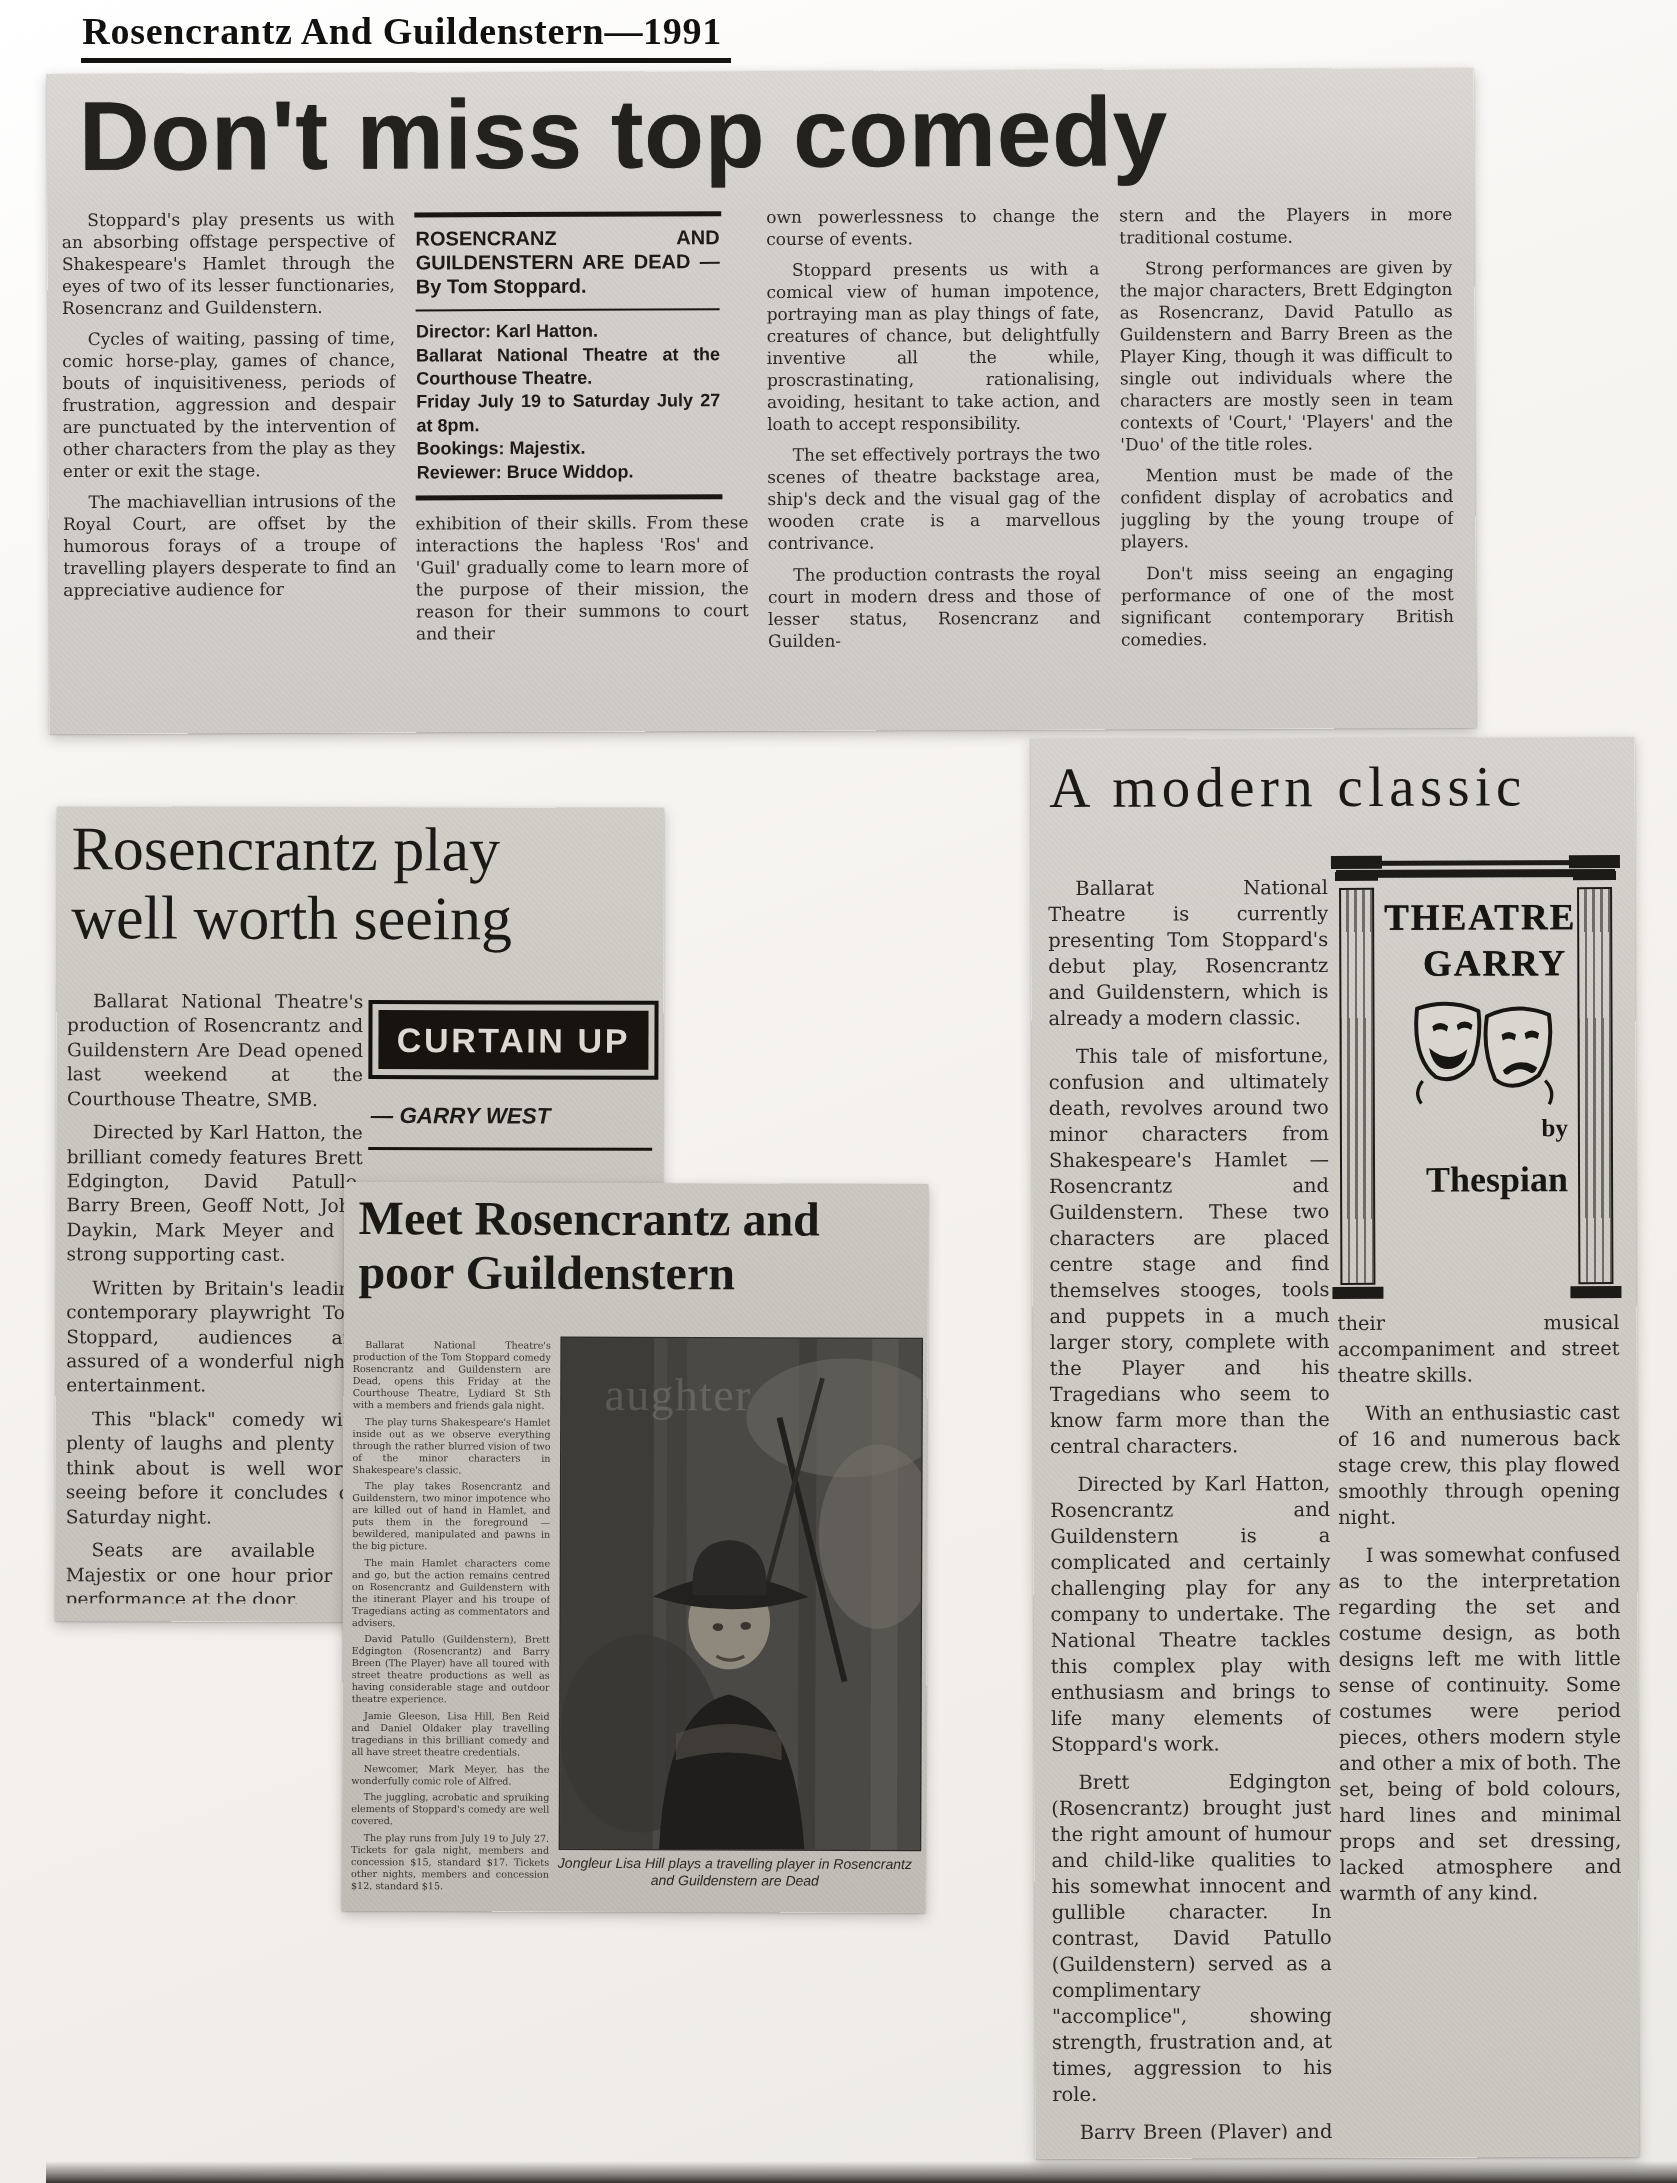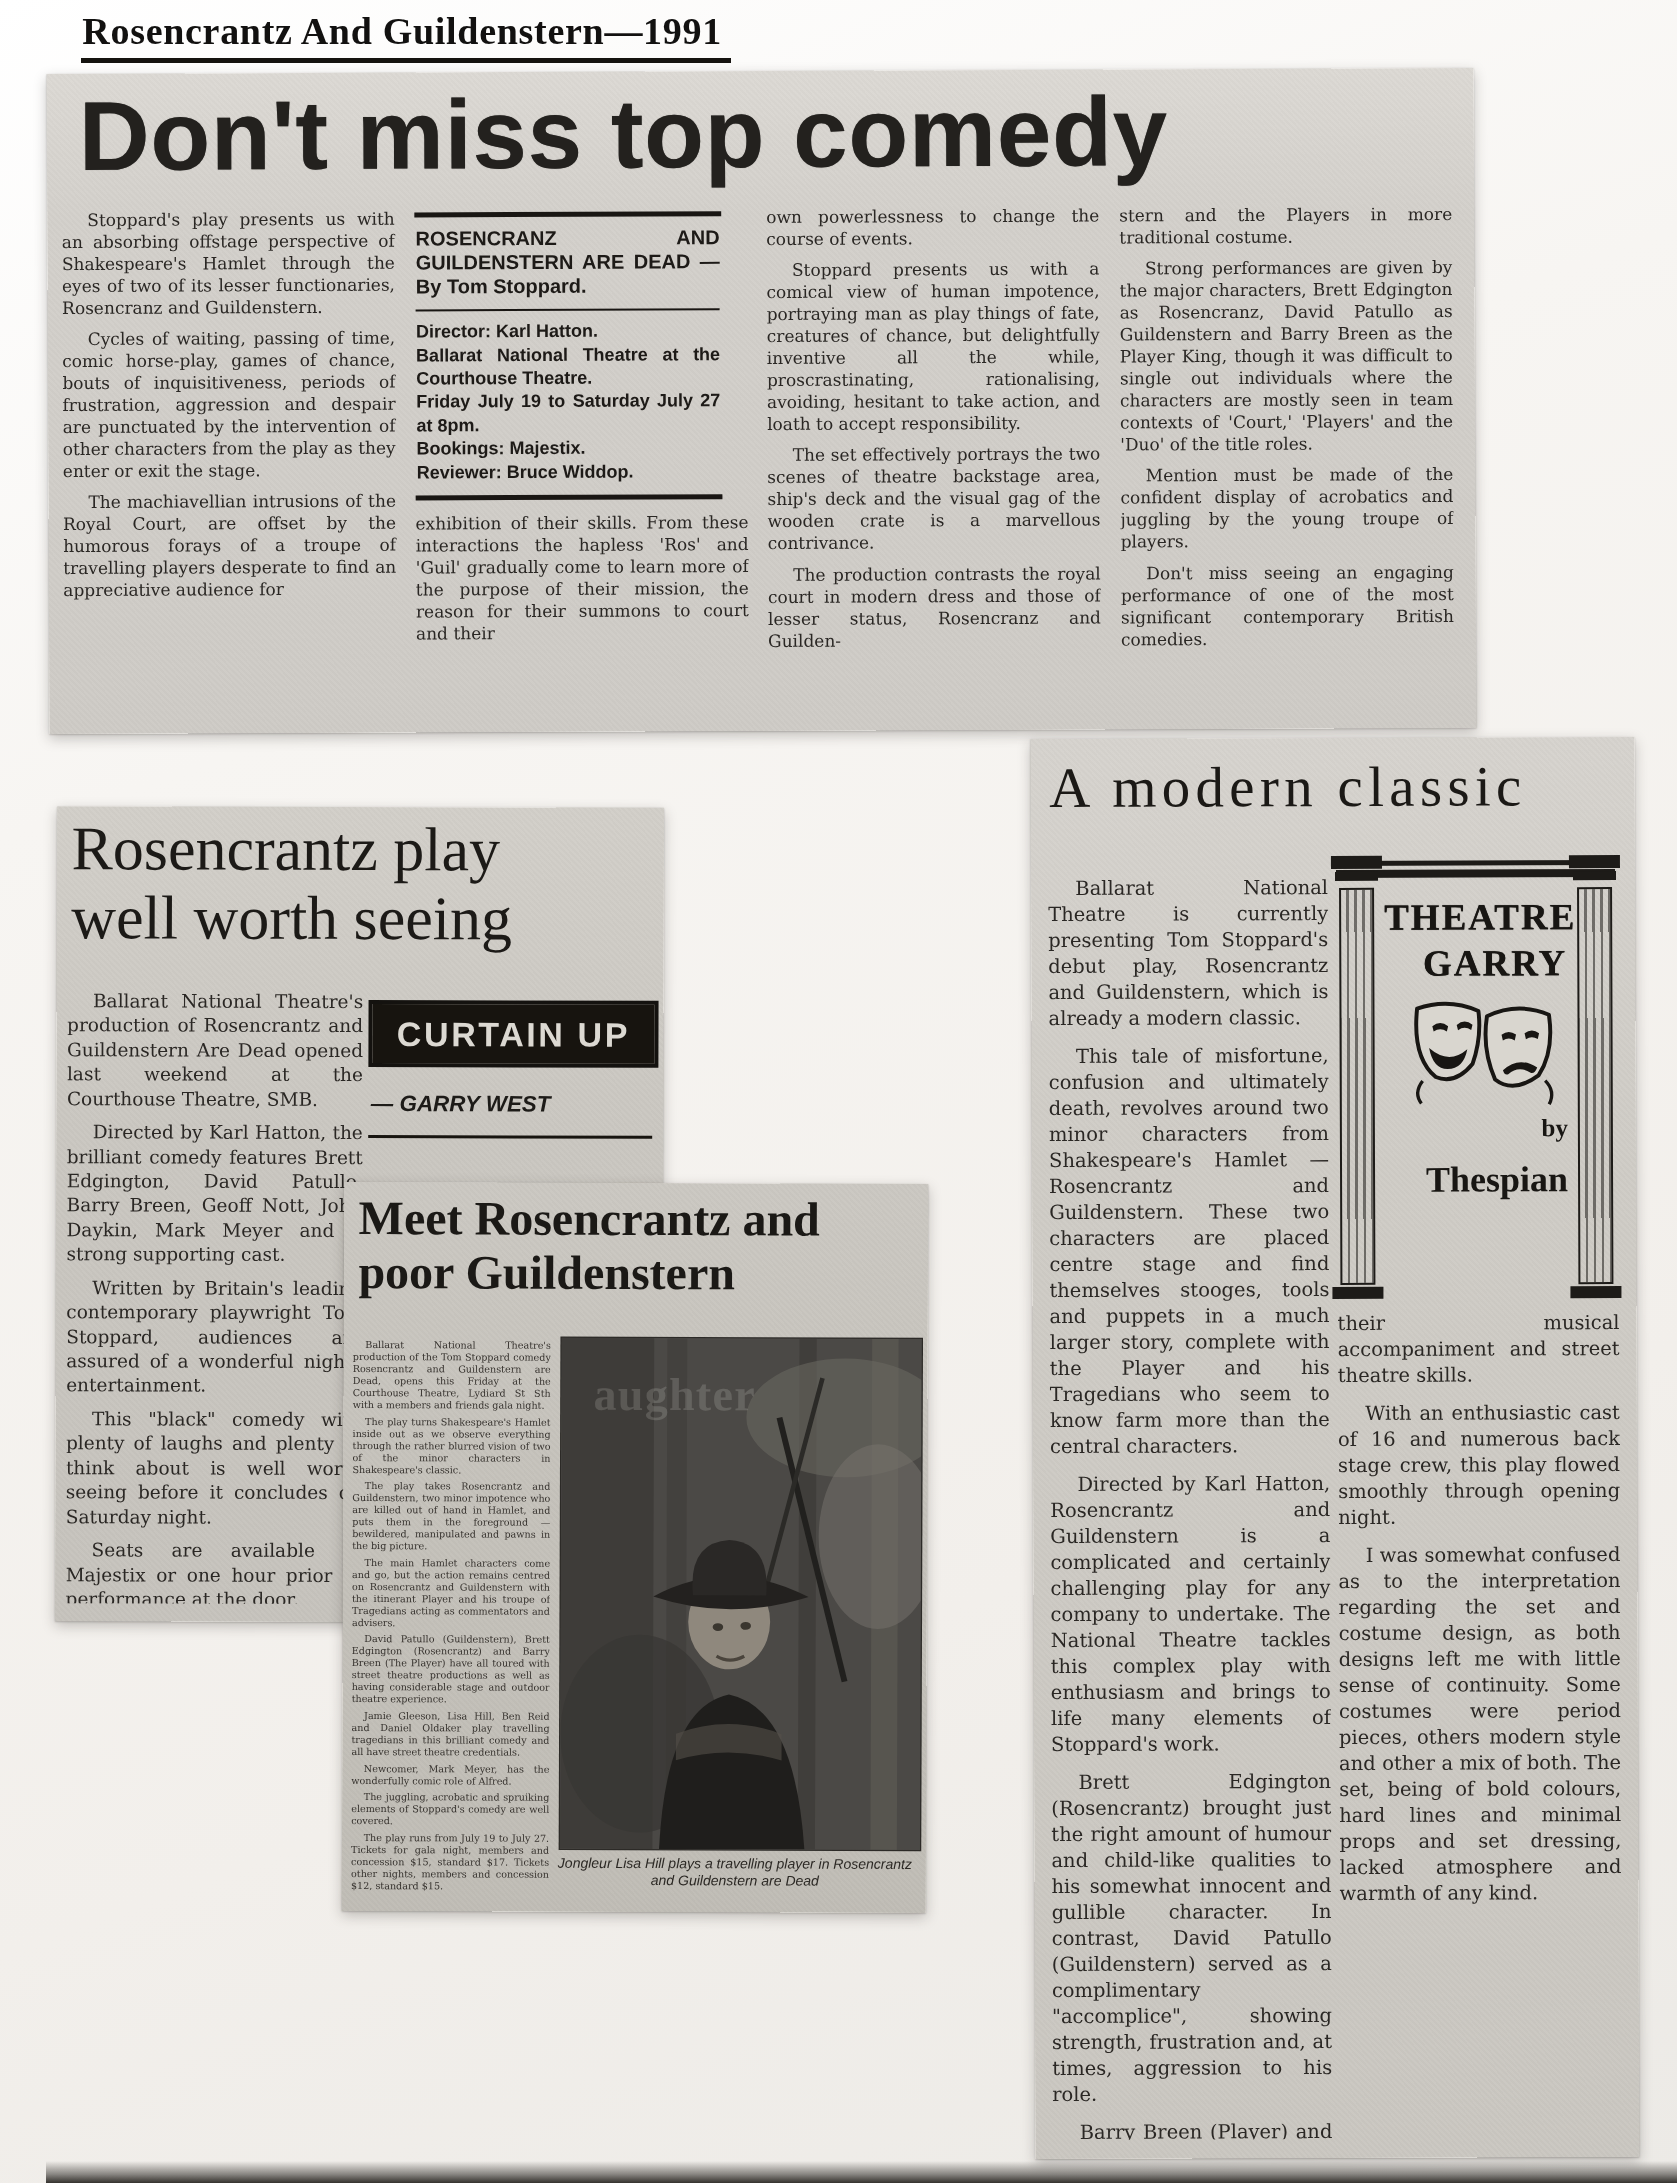--- a/index.html
+++ b/index.html
@@ -48,41 +48,41 @@
   .clip2{left:56px;top:807px;width:607px;height:815px;transform:rotate(.15deg);
     background:linear-gradient(180deg,#d2cfc9 0%,#cac7c1 40%,#c6c3bd 100%);}
   .clip2 .headline{
     position:absolute;left:14.5px;top:8px;width:581px;
     font-family:"Liberation Serif",serif;font-weight:400;font-size:62px;line-height:1.12;color:#1c1a17;
   }
   .clip2 .bodycol{position:absolute;left:10.6px;top:183px;width:296px;height:614px;overflow:hidden;
     text-align:justify;font-size:18.5px;line-height:24.4px;color:#2a2724;}
   .clip2 .bodycol p{margin:0 0 9.2px 0;text-indent:1.4em;}
   .curtain{position:absolute;left:312px;top:193px;width:290px;}
-  .badge-outer{border:4px solid #14120f;background:#c9c6c0;}
+  .badge-outer{border:4px solid #14120f;padding:6px;background:#c9c6c0;}
   .badge-inner{background:#17140f;color:#dcd9d2;text-align:center;
     font-family:"Liberation Sans",sans-serif;font-weight:700;font-size:34px;letter-spacing:2.6px;
     padding:10.6px 0 9.2px 0;}
   .byline{margin:24px 0 0 2.6px;font-family:"Liberation Sans",sans-serif;font-style:italic;
     font-weight:700;font-size:22.4px;color:#1d1b18;}
   .byline-rule{margin-top:18.5px;border-top:3.3px solid #17140f;width:284px;}
   
   .clip3{left:343px;top:1183px;width:584px;height:729px;transform:rotate(.2deg);z-index:5;
     background:linear-gradient(180deg,#cbc8c2 0%,#c4c1ba 50%,#c0bdb6 100%);}
   .clip3 .headline{
     position:absolute;left:14.5px;top:9.2px;width:561px;
     font-family:"Liberation Serif",serif;font-weight:700;font-size:48px;line-height:1.12;color:#1b1916;
   }
   .minicol{position:absolute;left:9.2px;top:157px;width:198px;height:554px;overflow:hidden;
     text-align:justify;font-size:9.6px;line-height:12px;color:#35312d;}
   .minicol p{margin:0 0 4.6px 0;text-indent:1.3em;}
   .photo{position:absolute;left:218px;top:155px;width:360px;height:511px;
     background:#4e4c49;box-shadow:0 0 0 1.3px #2c2a27;overflow:hidden;}
-  .photo .ghost{position:absolute;left:32px;top:30px;opacity:.16;color:#f1efe9;
-    font-family:"Liberation Serif",serif;font-weight:700;font-size:46px;letter-spacing:1.3px;}
+  .photo .ghost{position:absolute;left:43px;top:30px;opacity:.16;color:#f1efe9;
+    font-family:"Liberation Serif",serif;font-weight:400;font-size:46px;letter-spacing:1.3px;}
   .caption{position:absolute;left:208px;top:672px;width:370px;text-align:center;
     font-family:"Liberation Sans",sans-serif;font-style:italic;font-size:14px;line-height:17px;color:#2b2824;}
   
   .clip4{left:1033px;top:738px;width:604px;height:1420px;transform:rotate(-.2deg);
     background:linear-gradient(180deg,#d6d3ce 0%,#cfccc6 30%,#cac7c1 100%);}
   .clip4 .headline{
     position:absolute;left:18.5px;top:16px;width:574px;white-space:nowrap;
     font-family:"Liberation Serif",serif;font-weight:400;font-size:57px;letter-spacing:5.3px;color:#1b1916;
   }
   .mcol{position:absolute;text-align:justify;font-size:19.5px;line-height:26px;color:#2a2724;overflow:hidden;}

